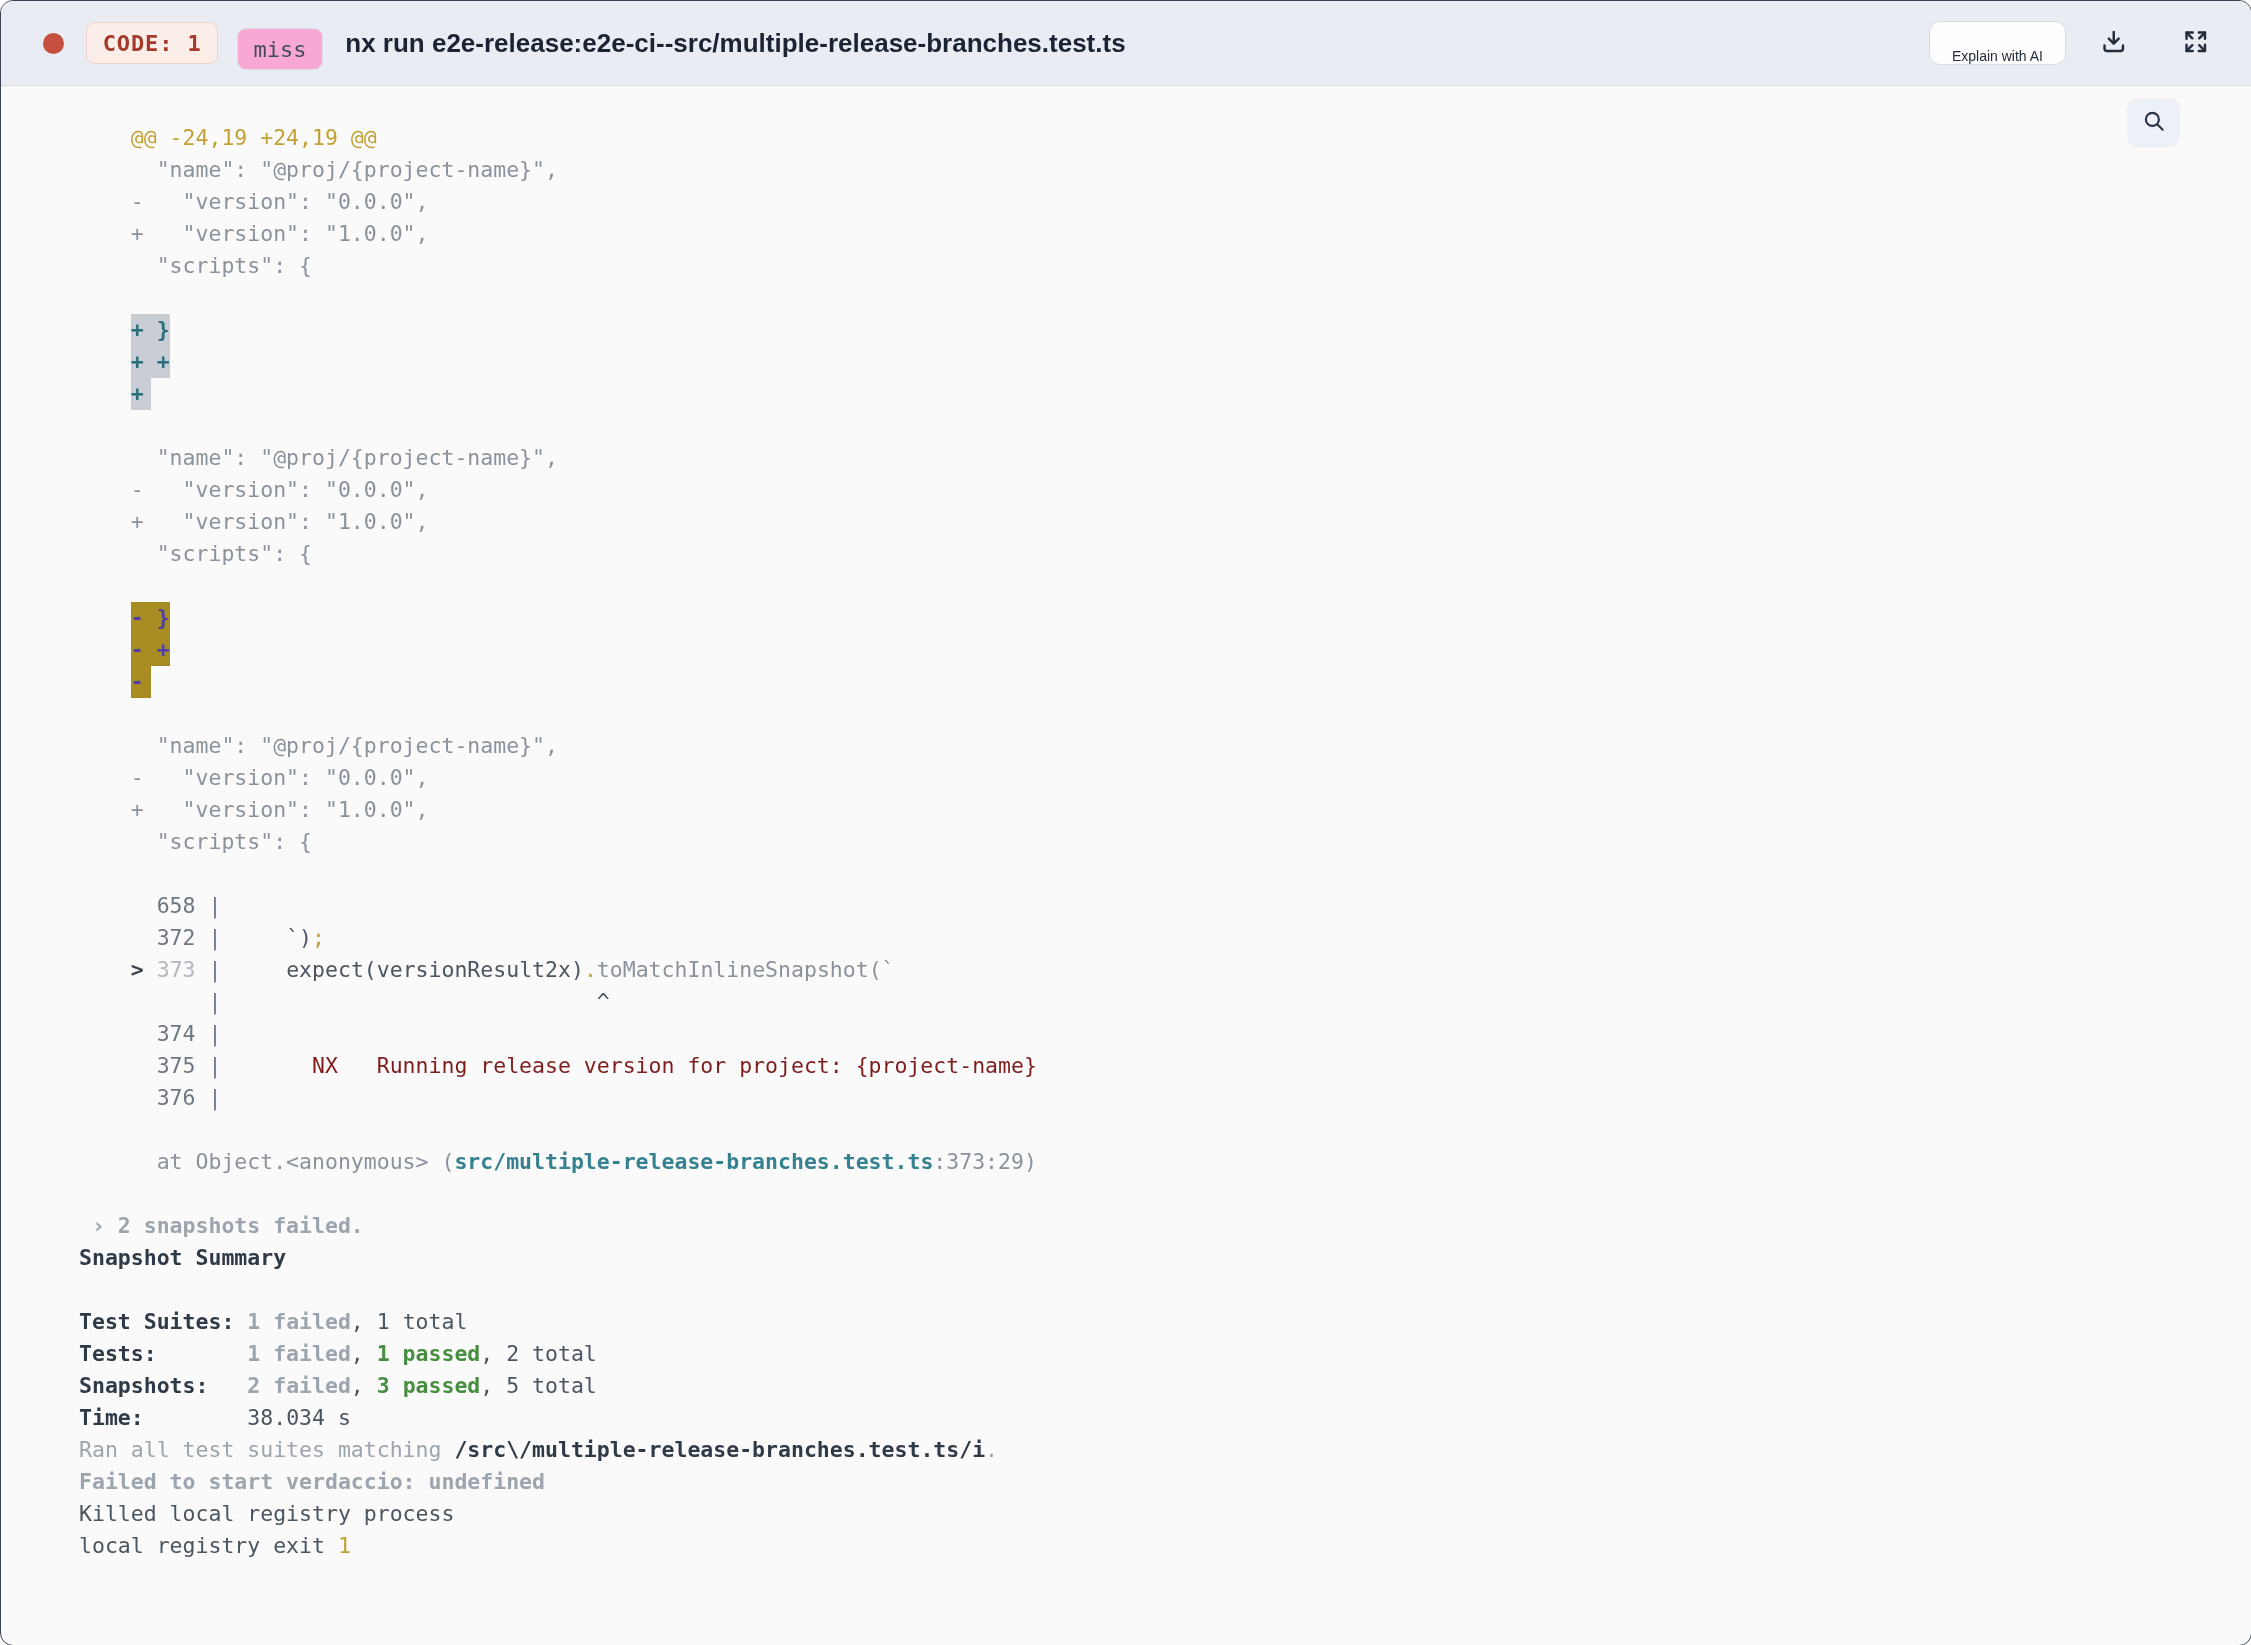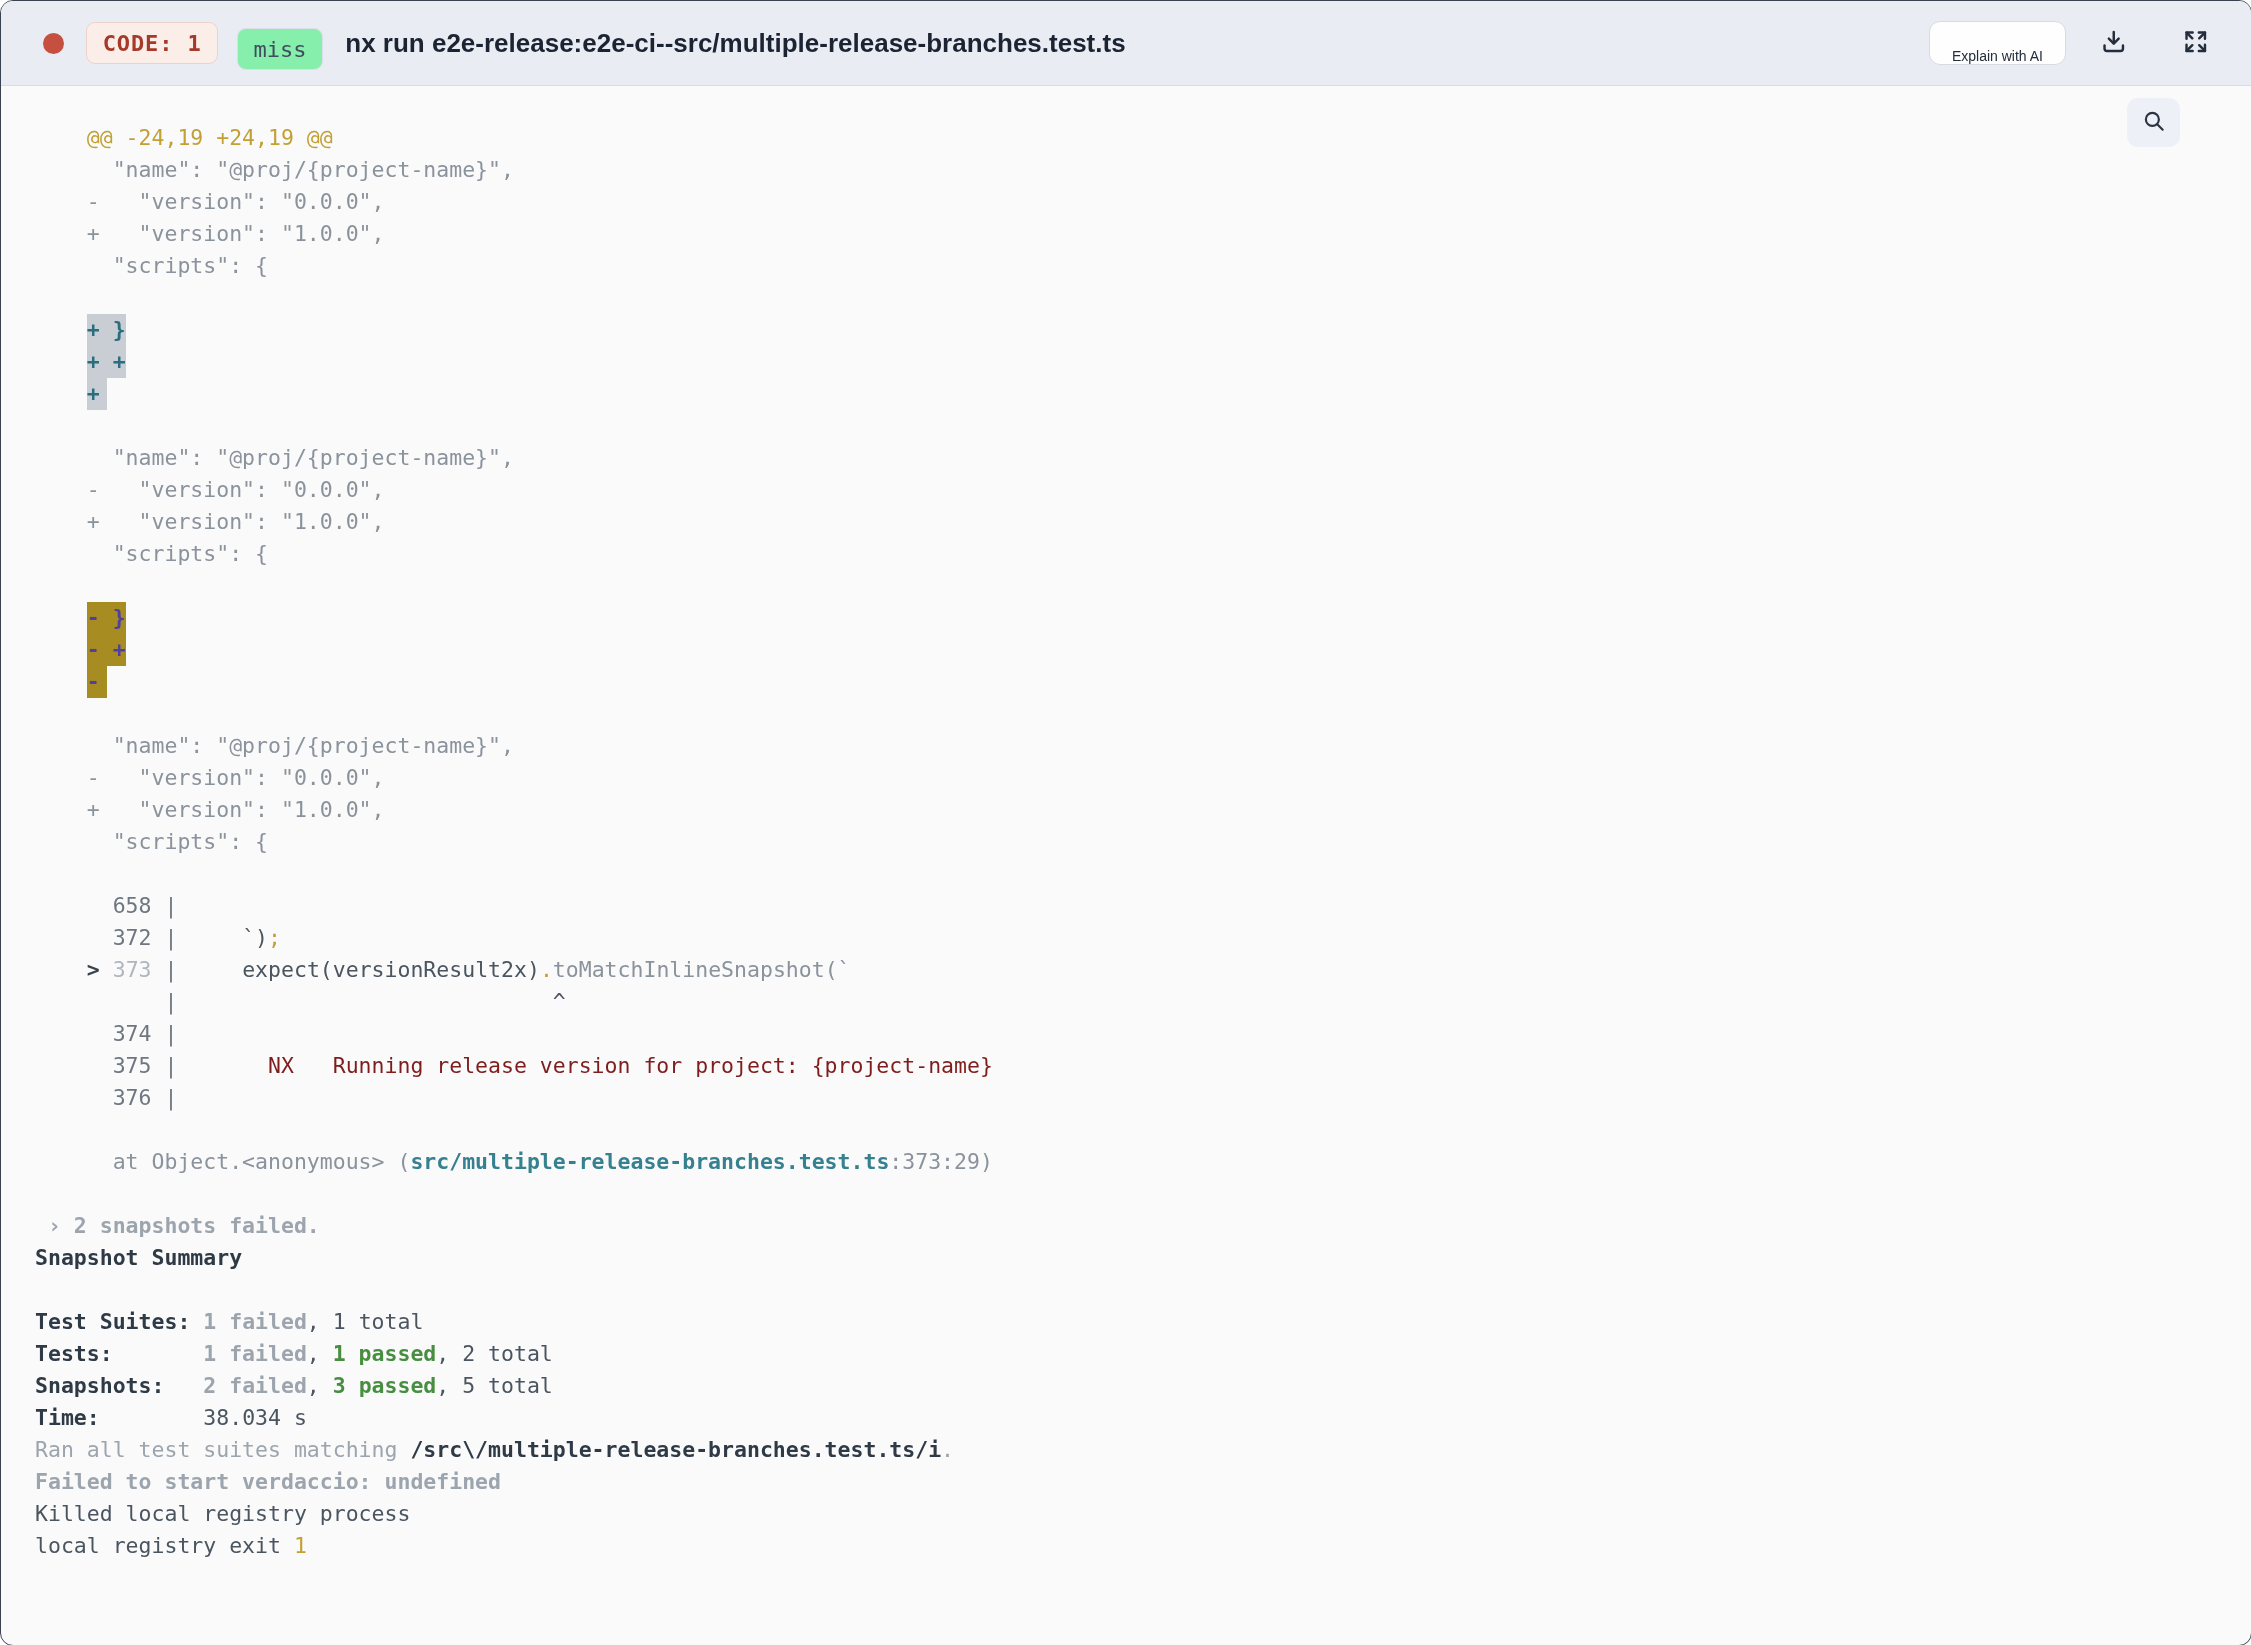--- a/index.html
+++ b/index.html
@@ -41,21 +41,21 @@
   }
   .badge-code {
     background:#FBEEE9;
     border:1.4px solid #EDD2C9;
     color:#A63A2A;
     font-weight:700;
     margin-right:18.5px;
     letter-spacing:0.9px;
   }
   .badge-miss {
-    background:#86efac;
+    background:#f9a8d4;
     border:1.4px solid #DBE0E8;
     color:#404C5E;
     margin-top:12px;
   }
   .header-title {
     margin-left:22px;
     font-size:26px;
     font-weight:600;
     color:#1C2433;
     white-space:nowrap;
@@ -77,21 +77,21 @@
   }
   .icon-btn {
     background:none; border:none; cursor:pointer;
     display:flex; align-items:center; justify-content:center;
     padding:0;
   }
   .icon-download { margin-left:33px; }
   .icon-expand { margin-left:52px; }
 
   
-  .content { position:relative; height:1276px; background:#FAFAFB; }
+  .content { position:relative; height:1276px; background:#FAFAFB;margin-left:44px; }
   .search-btn {
     position:absolute;
     top:12px; right:71px;
     width:53px; height:49px;
     background:#EDF0F6;
     border:none;
     border-radius:11px;
     display:flex; align-items:center; justify-content:center;
     cursor:pointer;
   }

